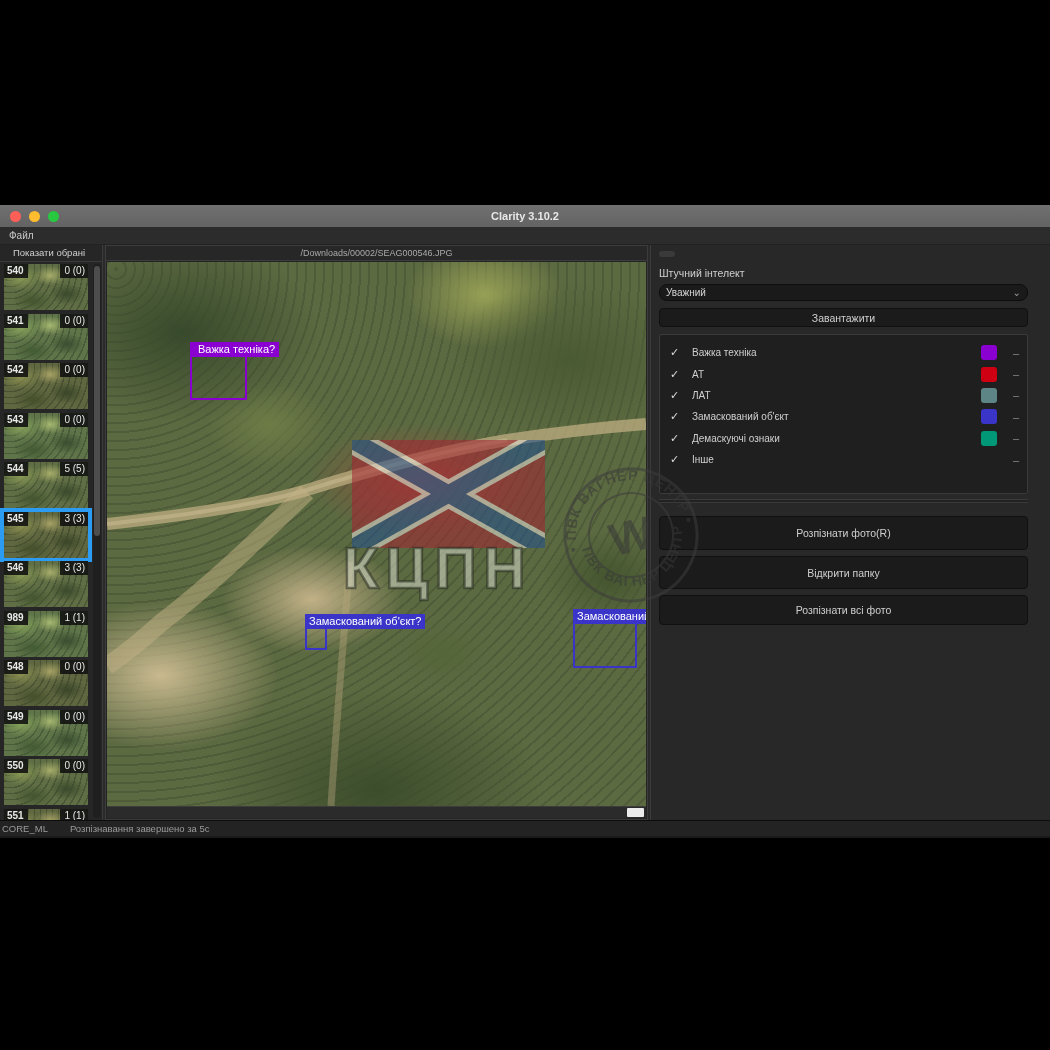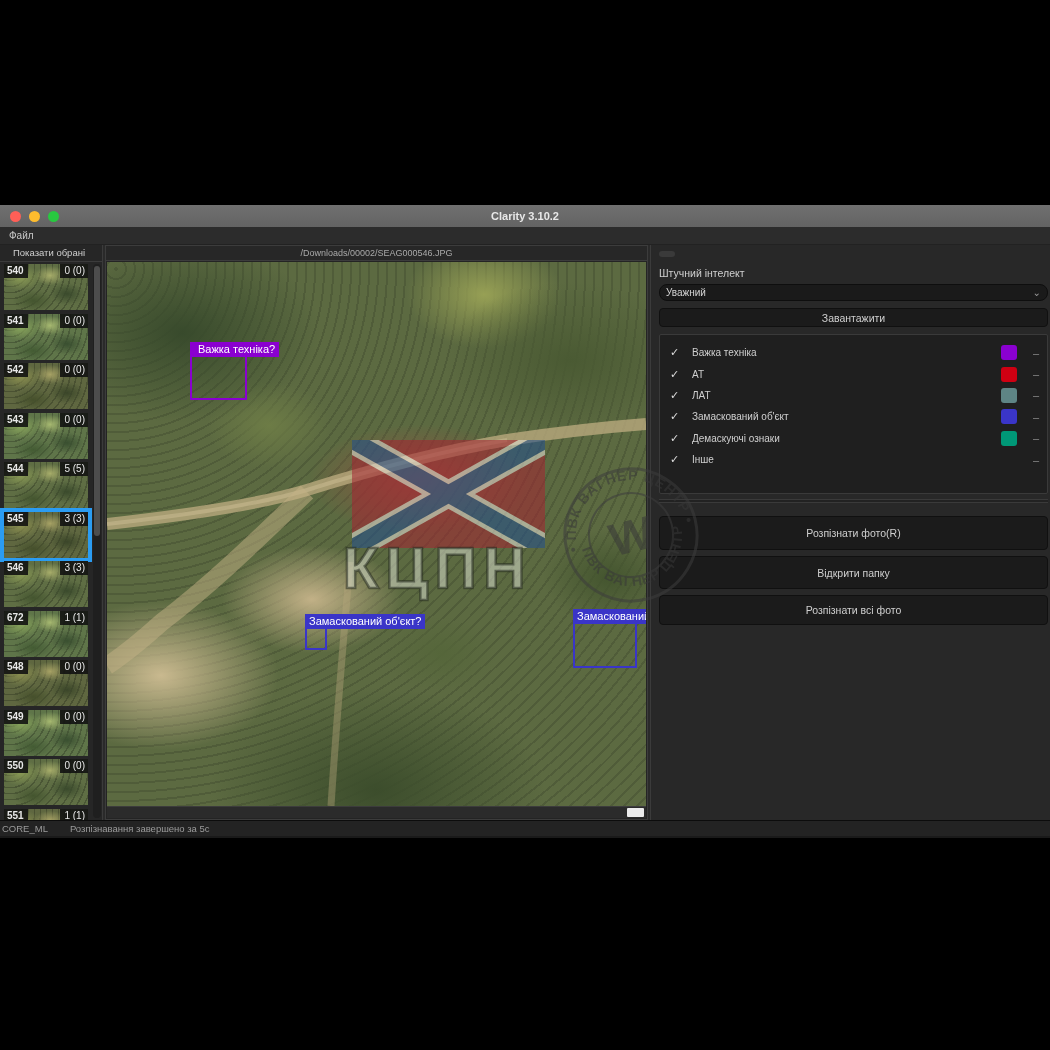--- a/index.html
+++ b/index.html
@@ -54,21 +54,21 @@
   .det{position:absolute;border:2px solid;}
   .det-label{position:absolute;left:-2px;bottom:100%;white-space:nowrap;color:#fff;font-size:11px;padding:1px 4px 2px 4px;}
   
   #flag{position:absolute;left:245px;top:178px;width:193px;height:108px;opacity:.55;}
   #kcpn{position:absolute;left:236px;top:272px;font-size:58px;font-weight:bold;letter-spacing:7px;
     color:rgba(214,218,202,.55);-webkit-text-stroke:2.5px rgba(38,44,32,.55);white-space:nowrap;}
   #stamp{position:absolute;left:556px;top:252px;width:150px;height:156px;opacity:.55;transform:rotate(-14deg);z-index:40;pointer-events:none;}
   #hscroll{position:absolute;left:1px;bottom:1px;width:539px;height:12px;background:#2b2b2b;border-top:1px solid #3c3c3c;}
   #hscroll-thumb{position:absolute;right:2px;top:1px;width:17px;height:9px;background:#ececec;border-radius:1px;}
   
-  #panel{position:absolute;left:650px;top:40px;width:400px;height:575px;background:#282828;border-left:1px solid #3b3b3b;padding:0 2px 0 8px;}
+  #panel{position:absolute;left:650px;top:40px;width:400px;height:575px;background:#282828;border-left:1px solid #3b3b3b;padding:0 22px 0 8px;}
   #tabs{margin-top:6px;display:flex;align-items:center;gap:14px;}
   .tab{font-size:10px;color:#5f5f5f;padding:3px 2px;}
   .tab.active{background:#3a3a3a;border-radius:3px;padding:3px 8px;color:#e6e6e6;}
   #ai-label{margin-top:10px;font-size:10.5px;color:#cfcfcf;}
   #model-select{margin-top:5px;height:17px;background:#1a1a1a;border:1px solid #0e0e0e;border-radius:8px;display:flex;align-items:center;justify-content:space-between;padding:0 6px;}
   #model-select .val{font-size:10px;color:#d5d5d5;}
   #model-select .chev{font-size:10px;color:#9a9a9a;line-height:8px;}
   .big-btn{background:#1b1b1b;border:1px solid #101010;border-radius:4px;color:#cfcfcf;font-size:10.5px;display:flex;align-items:center;justify-content:center;}
   #btn-load{margin-top:7px;height:19px;}
   #class-box{margin-top:7px;height:160px;background:#1f1f1f;border:1px solid #3a3a3a;border-radius:2px;padding:7px 8px 0 10px;}
@@ -140,21 +140,21 @@
           <div class="thumb-num">545</div>
           <div class="thumb-count">3 (3)</div>
         </div>
           <div class="thumb">
           <div class="thumb-img"></div>
           <div class="thumb-num">546</div>
           <div class="thumb-count">3 (3)</div>
         </div>
           <div class="thumb">
           <div class="thumb-img"></div>
-          <div class="thumb-num">672</div>
+          <div class="thumb-num">989</div>
           <div class="thumb-count">1 (1)</div>
         </div>
           <div class="thumb">
           <div class="thumb-img"></div>
           <div class="thumb-num">548</div>
           <div class="thumb-count">0 (0)</div>
         </div>
           <div class="thumb">
           <div class="thumb-img"></div>
           <div class="thumb-num">549</div>

